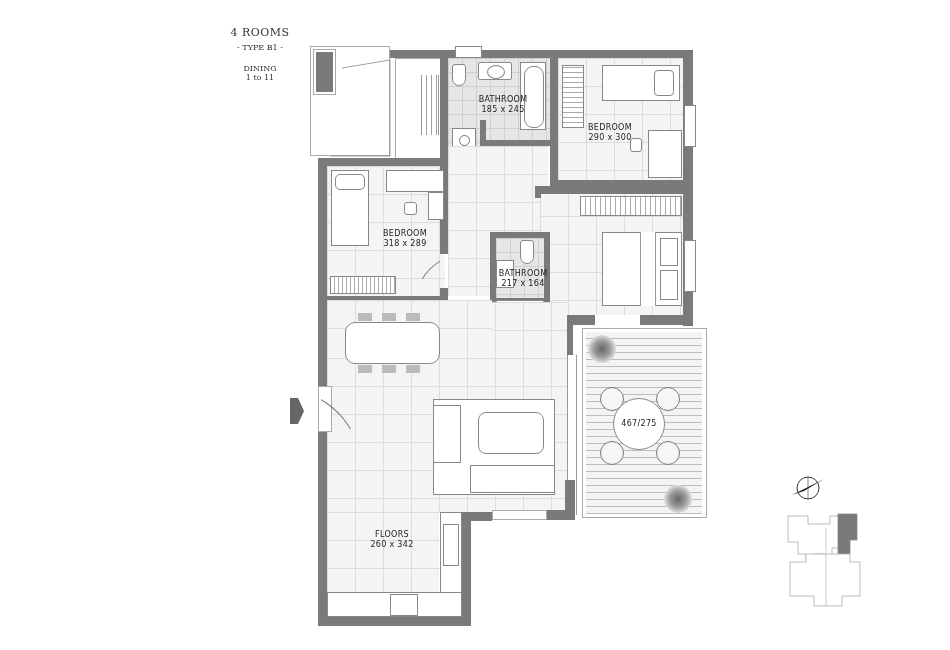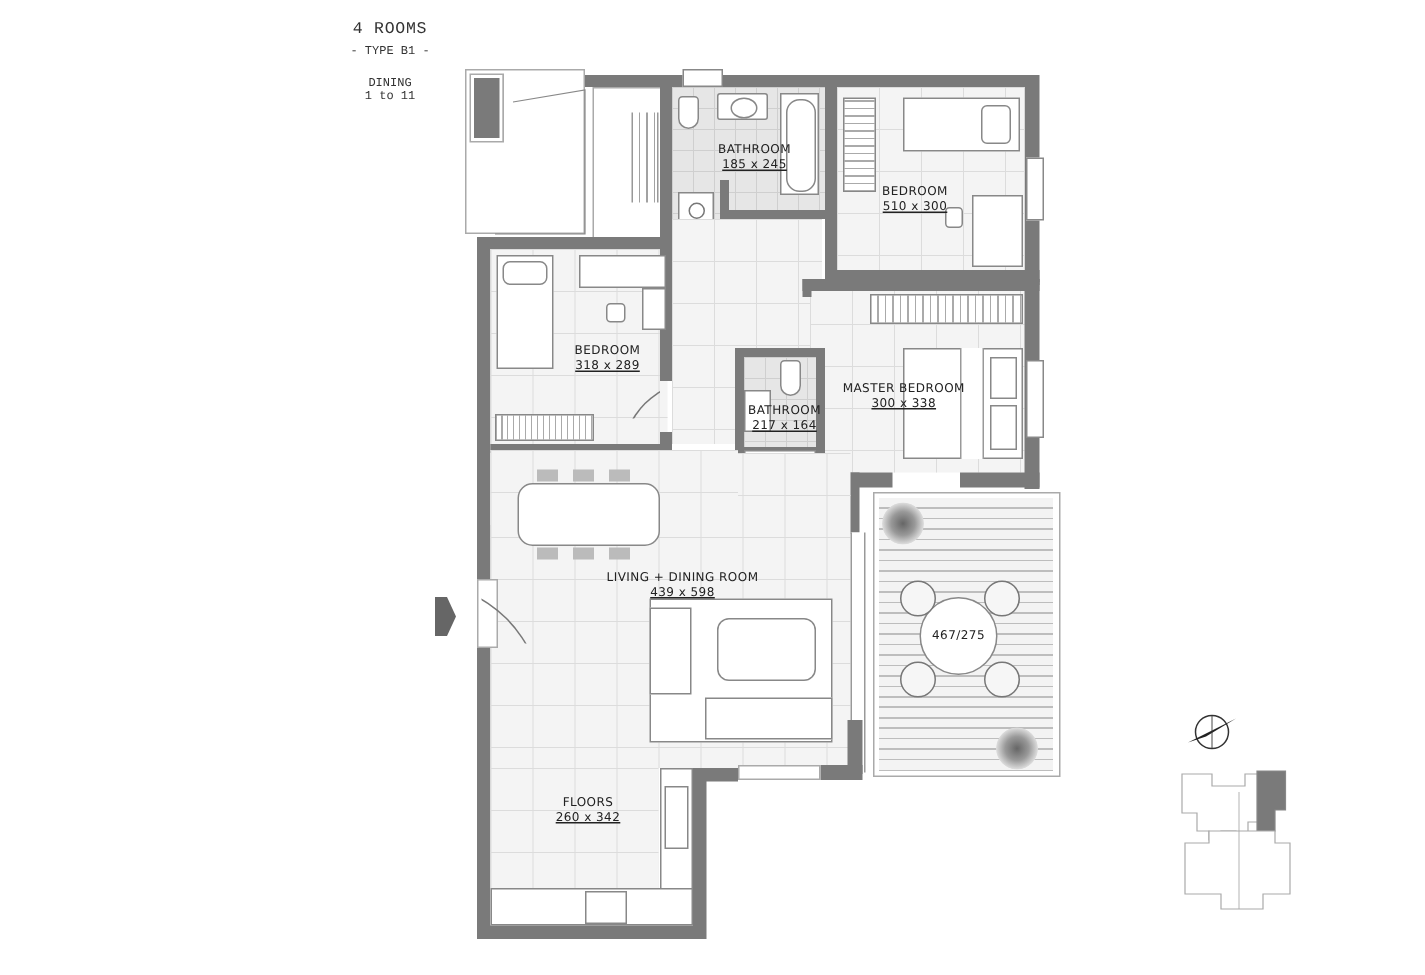--- a/index.html
+++ b/index.html
@@ -8,31 +8,31 @@
   .wall{position:absolute;background:#7a7a7a;}
   .floor{position:absolute;background-color:#f4f4f4;
     background-image:linear-gradient(#dcdcdc 1px,transparent 1px),linear-gradient(90deg,#dcdcdc 1px,transparent 1px);
     background-size:28px 28px;}
   .wetfloor{position:absolute;background-color:#e6e6e6;
     background-image:linear-gradient(#cfcfcf 1px,transparent 1px),linear-gradient(90deg,#cfcfcf 1px,transparent 1px);
     background-size:14px 14px;}
   .white{position:absolute;background:#fff;}
   .outline{position:absolute;border:1px solid #888;background:#fff;box-sizing:border-box;}
   .label{position:absolute;font-family:"DejaVu Sans",sans-serif;font-size:8px;letter-spacing:0.3px;text-align:center;color:#222;line-height:10px;white-space:nowrap;}
-  .dim{font-size:8px;text-decoration:underline;}
+  .dim{font-size:8px;}
   .title{position:absolute;text-align:center;font-family:"DejaVu Serif",serif;color:#333;}
   .deck{position:absolute;background-color:#f3f3f3;
     background-image:repeating-linear-gradient(0deg,#bdbdbd 0px,#bdbdbd 1px,transparent 1px,transparent 7px);}
   .door-arc{position:absolute;border:1px solid #777;box-sizing:border-box;}
   svg{position:absolute;overflow:visible;}
 </style>
 </head>
 <body>
 
-<div class="title" style="left:210px;top:14px;width:100px;font-family:Liberation Mono, monospace;">
+<div class="title" style="left:210px;top:26px;width:100px;">
   <div style="font-size:11px;letter-spacing:0.5px;">4 ROOMS</div>
   <div style="font-size:8px;margin-top:4px;">- TYPE B1 -</div>
   <div style="font-size:8px;margin-top:12px;">DINING</div>
   <div style="font-size:8px;">1 to 11</div>
 </div>
 
 <div class="abs" style="left:0;top:0;width:950px;height:650px;">
 
   <div class="outline" style="left:310px;top:46px;width:80px;height:110px;border-color:#aaa;"></div>
   <div class="abs" style="left:314px;top:50px;width:17px;height:40px;background:#7a7a7a;border:2px solid #fff;outline:1px solid #aaa;"></div>
@@ -72,21 +72,21 @@
   <div class="floor" style="left:558px;top:58px;width:125px;height:124px;"></div>
   <div class="wall" style="left:555px;top:180px;width:138px;height:8px;"></div>
   <div class="outline" style="left:562px;top:65px;width:22px;height:63px;background:repeating-linear-gradient(0deg,#fff 0,#fff 4px,#aaa 4px,#aaa 5px);"></div>
   <div class="outline" style="left:602px;top:65px;width:78px;height:36px;"></div>
   <div class="outline" style="left:654px;top:70px;width:20px;height:26px;border-radius:4px;"></div>
   <div class="outline" style="left:648px;top:130px;width:34px;height:48px;"></div>
   <div class="outline" style="left:630px;top:138px;width:12px;height:14px;border-radius:3px;"></div>
   <div class="white" style="left:684px;top:105px;width:10px;height:40px;border:1px solid #888;"></div>
   <div class="label" style="left:570px;top:123px;width:80px;">
     <div>BEDROOM</div>
-    <div class="dim">510 x 300</div>
+    <div class="dim">290 x 300</div>
   </div>
 
   <div class="wall" style="left:318px;top:158px;width:130px;height:8px;"></div>
   <div class="wall" style="left:318px;top:158px;width:9px;height:228px;"></div>
   <div class="wall" style="left:318px;top:430px;width:9px;height:196px;"></div>
 
   <div class="floor" style="left:327px;top:166px;width:118px;height:130px;"></div>
   <div class="wall" style="left:440px;top:158px;width:8px;height:96px;"></div>
   <div class="wall" style="left:440px;top:288px;width:8px;height:10px;"></div>
   <div class="wall" style="left:327px;top:296px;width:121px;height:6px;"></div>
@@ -107,24 +107,20 @@
   <div class="floor" style="left:540px;top:188px;width:143px;height:127px;"></div>
   <div class="wall" style="left:535px;top:186px;width:158px;height:8px;"></div>
   <div class="wall" style="left:535px;top:186px;width:6px;height:12px;"></div>
   <div class="wall" style="left:683px;top:186px;width:10px;height:140px;"></div>
   <div class="outline" style="left:580px;top:196px;width:102px;height:20px;background:repeating-linear-gradient(90deg,#fff 0,#fff 4px,#aaa 4px,#aaa 5px);"></div>
   <div class="outline" style="left:602px;top:232px;width:80px;height:74px;"></div>
   <div class="outline" style="left:660px;top:238px;width:18px;height:28px;"></div>
   <div class="outline" style="left:660px;top:270px;width:18px;height:30px;"></div>
   <div class="abs" style="left:640px;top:232px;width:14px;height:74px;background:#fff;border-left:1px solid #999;border-right:1px solid #999;"></div>
   <div class="white" style="left:684px;top:240px;width:10px;height:50px;border:1px solid #888;"></div>
-  <div class="label" style="left:540px;top:254px;width:125px;">
-    <div>MASTER BEDROOM</div>
-    <div class="dim">300 x 338</div>
-  </div>
 
   <div class="wall" style="left:490px;top:232px;width:60px;height:110px;"></div>
   <div class="wetfloor" style="left:496px;top:238px;width:48px;height:60px;"></div>
   <div class="outline" style="left:496px;top:300px;width:48px;height:36px;"></div>
   <div class="outline" style="left:520px;top:240px;width:14px;height:24px;border-radius:3px 3px 7px 7px;"></div>
   <div class="outline" style="left:496px;top:260px;width:18px;height:28px;"></div>
   <div class="abs" style="left:490px;top:340px;width:78px;height:16px;background:#fff;border:1px solid #888;box-sizing:border-box;"></div>
   <div class="label" style="left:490px;top:269px;width:66px;">
     <div>BATHROOM</div>
     <div class="dim">217 x 164</div>
@@ -146,24 +142,20 @@
   <div class="white" style="left:318px;top:386px;width:12px;height:44px;border:1px solid #aaa;"></div>
   <div class="door-arc" style="left:280px;top:388px;width:82px;height:82px;border-radius:0 82px 0 0;border-left:none;border-bottom:none;clip-path:inset(0 0 50% 50%);"></div>
   <svg style="left:290px;top:398px;" width="14" height="26">
     <polygon points="0,0 8,0 14,13 8,26 0,26" fill="#666"></polygon>
   </svg>
 
   <div class="outline" style="left:433px;top:399px;width:122px;height:96px;"></div>
   <div class="outline" style="left:433px;top:405px;width:28px;height:58px;"></div>
   <div class="outline" style="left:478px;top:412px;width:66px;height:42px;border-radius:8px;"></div>
   <div class="outline" style="left:470px;top:465px;width:85px;height:28px;"></div>
-  <div class="label" style="left:390px;top:380px;width:130px;">
-    <div>LIVING + DINING ROOM</div>
-    <div class="dim">439 x 598</div>
-  </div>
 
   <div class="floor" style="left:327px;top:512px;width:112px;height:80px;"></div>
   <div class="outline" style="left:440px;top:512px;width:22px;height:82px;"></div>
   <div class="outline" style="left:443px;top:524px;width:16px;height:42px;"></div>
   <div class="outline" style="left:327px;top:592px;width:135px;height:25px;"></div>
   <div class="outline" style="left:390px;top:594px;width:28px;height:22px;"></div>
   <div class="wall" style="left:318px;top:617px;width:152px;height:9px;"></div>
   <div class="wall" style="left:462px;top:512px;width:9px;height:114px;"></div>
   <div class="wall" style="left:462px;top:512px;width:30px;height:9px;"></div>
   <div class="wall" style="left:545px;top:510px;width:30px;height:10px;"></div>

